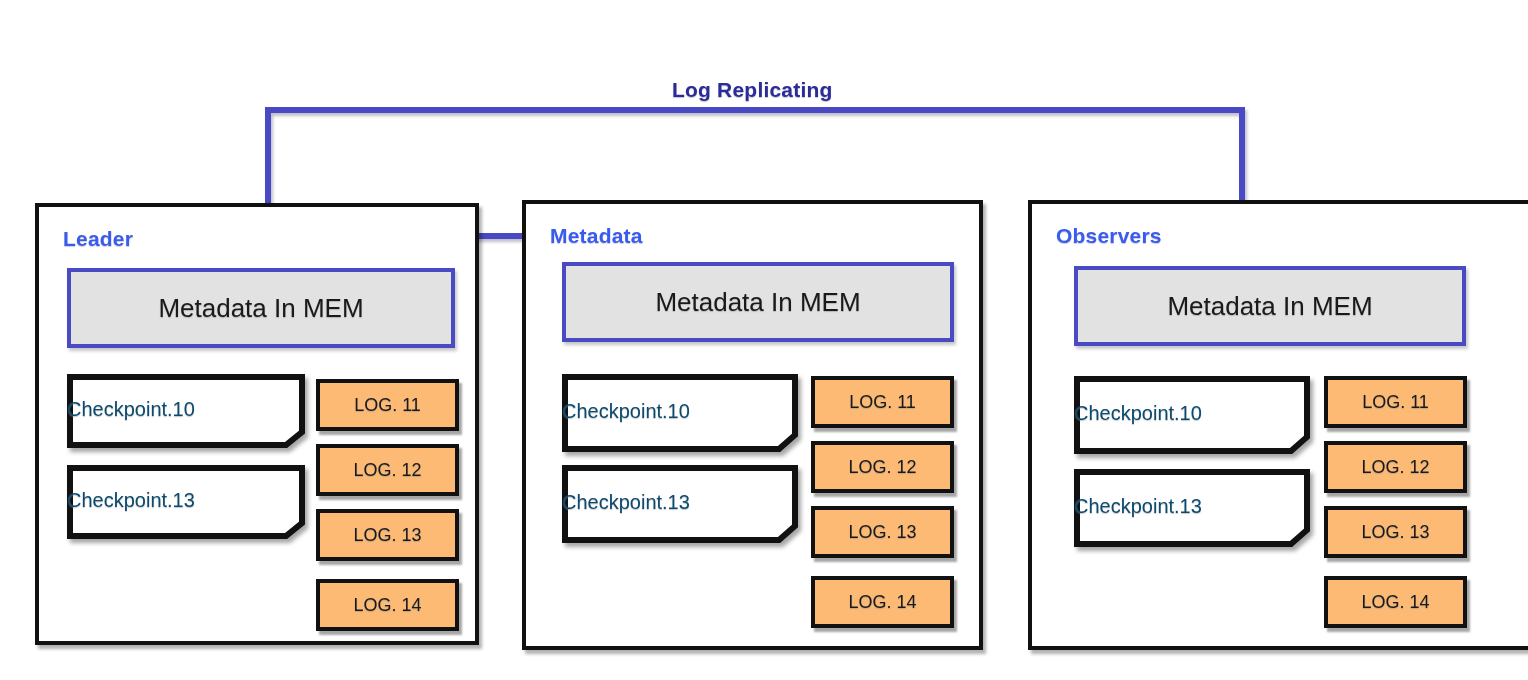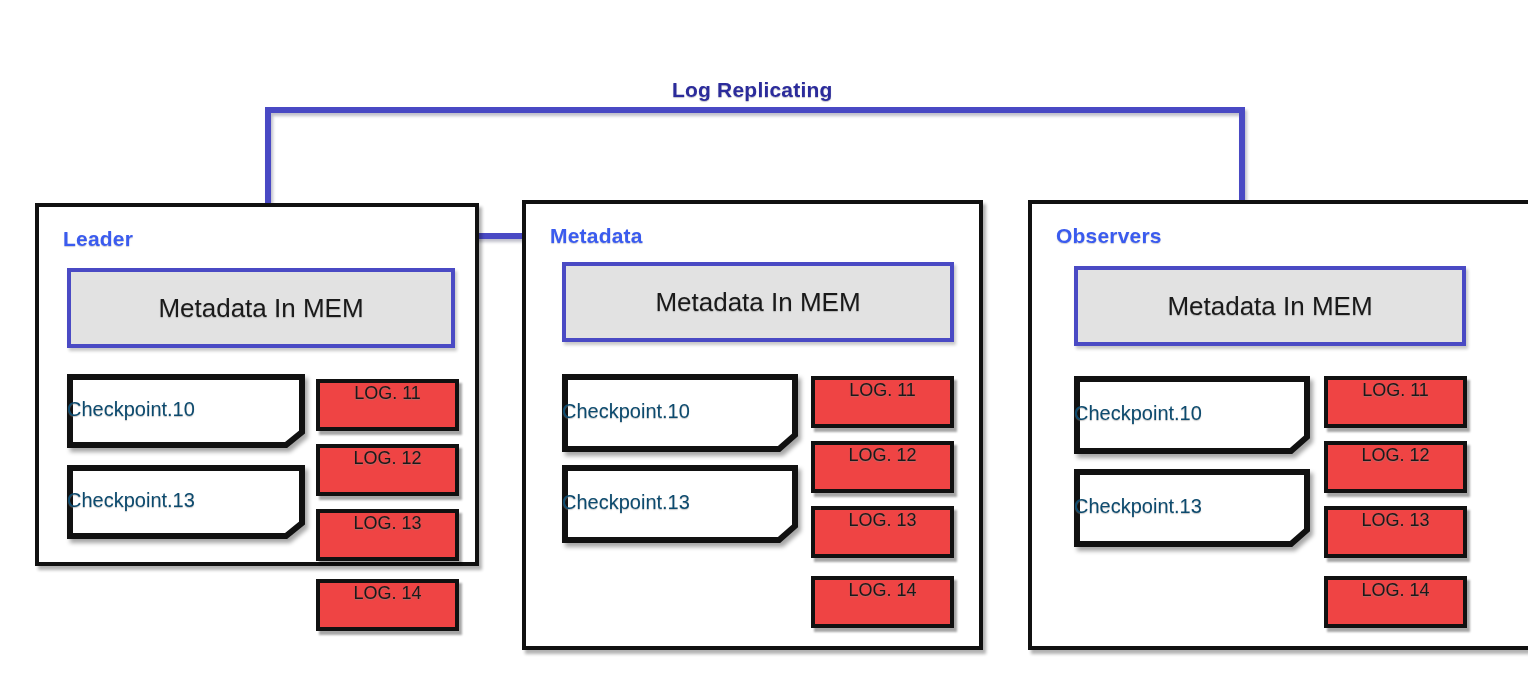--- a/index.html
+++ b/index.html
@@ -94,24 +94,25 @@
     transform: translateY(-58%);
     font-size: 20px;
     color: #0c4a6e;
     white-space: nowrap;
     text-shadow: 0 1px 1px rgba(140,140,140,0.5);
   }
 
   
   .logbox {
     position: absolute;
-    background: #ef4444;
+    background: #fdba74;
     border: 4px solid #111111;
     box-sizing: border-box;
     display: flex;
+    align-items: center;
     justify-content: center;
     box-shadow: 3px 4px 2px rgba(0,0,0,0.35);
   }
   .logbox span {
     font-size: 18px;
     color: #1a1a1a;
     white-space: nowrap;
     text-shadow: 0 1px 1px rgba(140,140,140,0.5);
   }
 </style>
@@ -137,21 +138,21 @@
       <path d="M524,224 L548,236 L524,248 Z" fill="#4a4ac4"></path>
 
       <path d="M1242,110 L1242,216" stroke="#4a4ac4" stroke-width="6" fill="none"></path>
 
       <path d="M1226,212 L1258,212 L1242,246 Z" fill="#4a4ac4"></path>
     </g>
   </svg>
 
   <div class="conn-title">Log Replicating</div>
 
-  <div class="panel" style="left:35px; top:203px; width:444px; height:363px;text-decoration:underline;">
+  <div class="panel" style="left:35px; top:203px; width:444px; height:442px;text-decoration:underline;">
     <div class="panel-title">Leader</div>
 
     <div class="meta-box" style="left:28px; top:61px; width:388px; height:80px;">
       <span>Metadata In MEM</span>
     </div>
 
     <div class="ckpt" style="left:28px; top:167px; width:238px; height:74px;">
       <svg viewBox="0 0 238 74" preserveAspectRatio="none">
         <path d="M3,3 L235,3 L235,58 L219,71 L3,71 Z" fill="#ffffff" stroke="#111111" stroke-width="6"></path>
       </svg>

